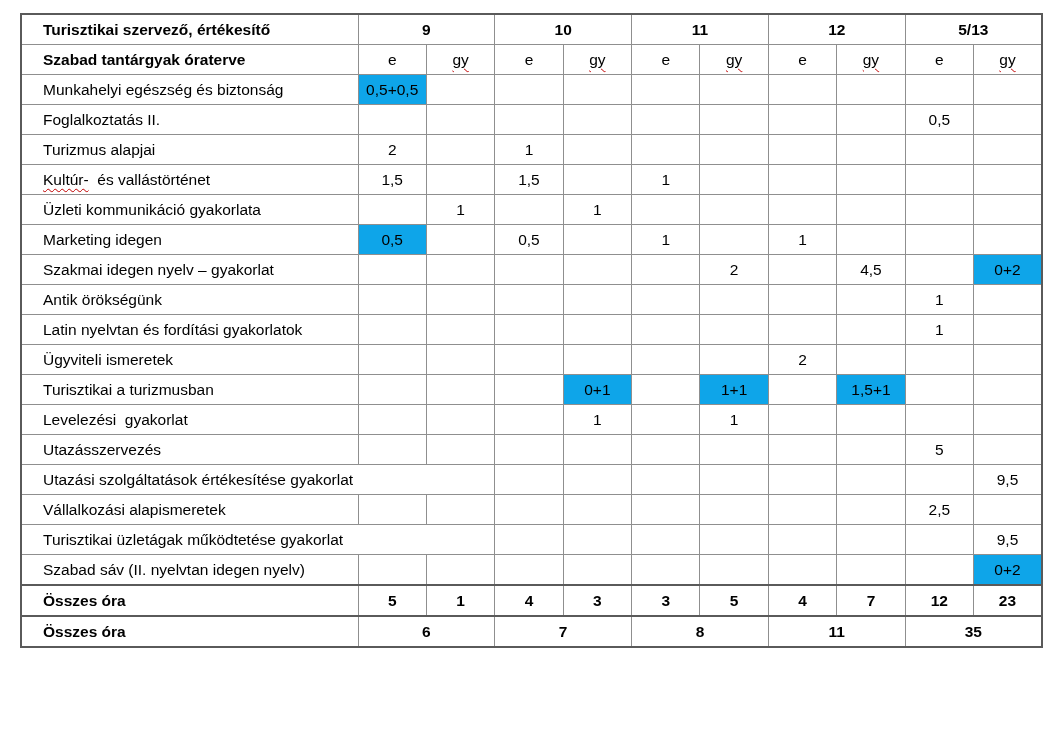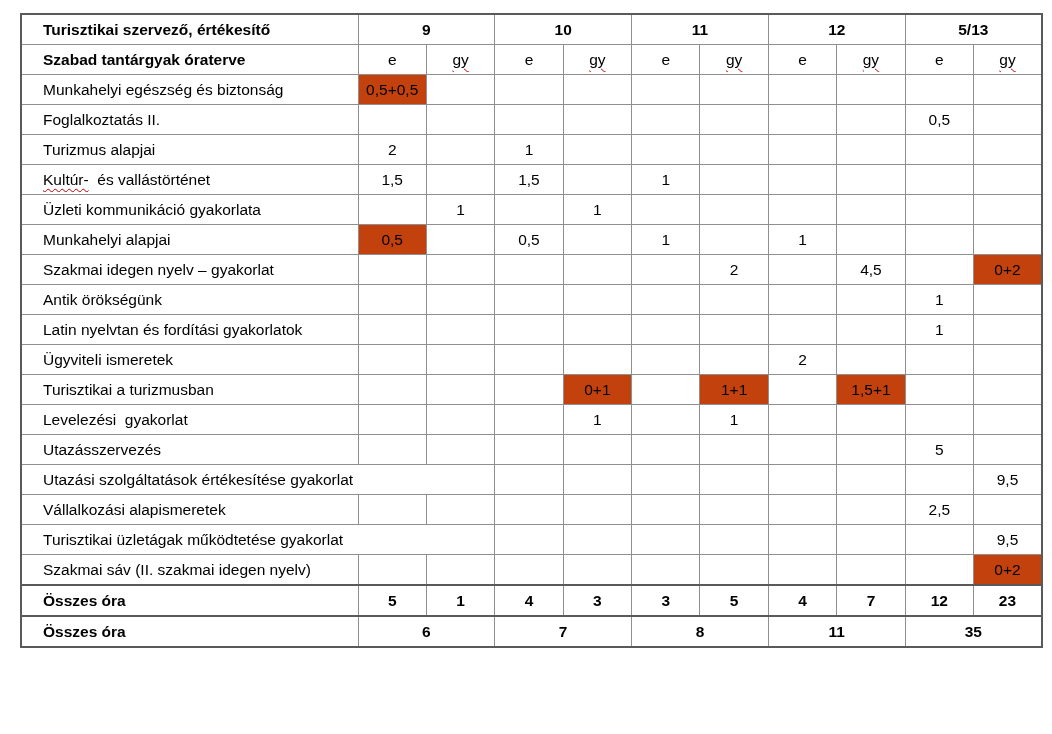--- a/index.html
+++ b/index.html
@@ -29,21 +29,21 @@
   .label-cell{
     text-align:left;
     padding-left:21px;
     white-space:pre;
     font-weight:normal;
   }
   .bold{font-weight:bold;}
   .num{text-align:center;font-weight:bold;}
   .sub{text-align:center;font-weight:normal;}
   .val{text-align:center;font-weight:normal;}
-  .hl{background:#c2410c;margin-left:27px;}
+  .hl{background:#0ea5e9;margin-left:27px;}
   .sq{
     text-decoration:underline;
     text-decoration-style:wavy;
     text-decoration-color:#c00000;
     text-decoration-thickness:1px;
     text-underline-offset:3px;
     text-align:center;
   }
   tr.totals-top th, tr.totals-top td{border-top:2px solid #5a5a5a;font-weight:bold;}
   tr.totals-bottom th, tr.totals-bottom td{border-top:2px solid #5a5a5a;font-weight:bold;}
@@ -149,21 +149,21 @@
           <td class="val"></td>
           <td class="val">1</td>
           <td class="val"></td>
           <td class="val"></td>
           <td class="val"></td>
           <td class="val"></td>
           <td class="val"></td>
           <td class="val"></td>
         </tr>
         <tr>
-          <td class="label-cell" colspan="1">Munkahelyi alapjai</td>
+          <td class="label-cell" colspan="1">Marketing idegen</td>
           <td class="val hl">0,5</td>
           <td class="val"></td>
           <td class="val">0,5</td>
           <td class="val"></td>
           <td class="val">1</td>
           <td class="val"></td>
           <td class="val">1</td>
           <td class="val"></td>
           <td class="val"></td>
           <td class="val"></td>
@@ -288,21 +288,21 @@
           <td class="val"></td>
           <td class="val"></td>
           <td class="val"></td>
           <td class="val"></td>
           <td class="val"></td>
           <td class="val"></td>
           <td class="val"></td>
           <td class="val">9,5</td>
         </tr>
         <tr>
-          <td class="label-cell" colspan="1">Szakmai sáv (II. szakmai idegen nyelv)</td>
+          <td class="label-cell" colspan="1">Szabad sáv (II. nyelvtan idegen nyelv)</td>
           <td class="val"></td>
           <td class="val"></td>
           <td class="val"></td>
           <td class="val"></td>
           <td class="val"></td>
           <td class="val"></td>
           <td class="val"></td>
           <td class="val"></td>
           <td class="val"></td>
           <td class="val hl">0+2</td>

